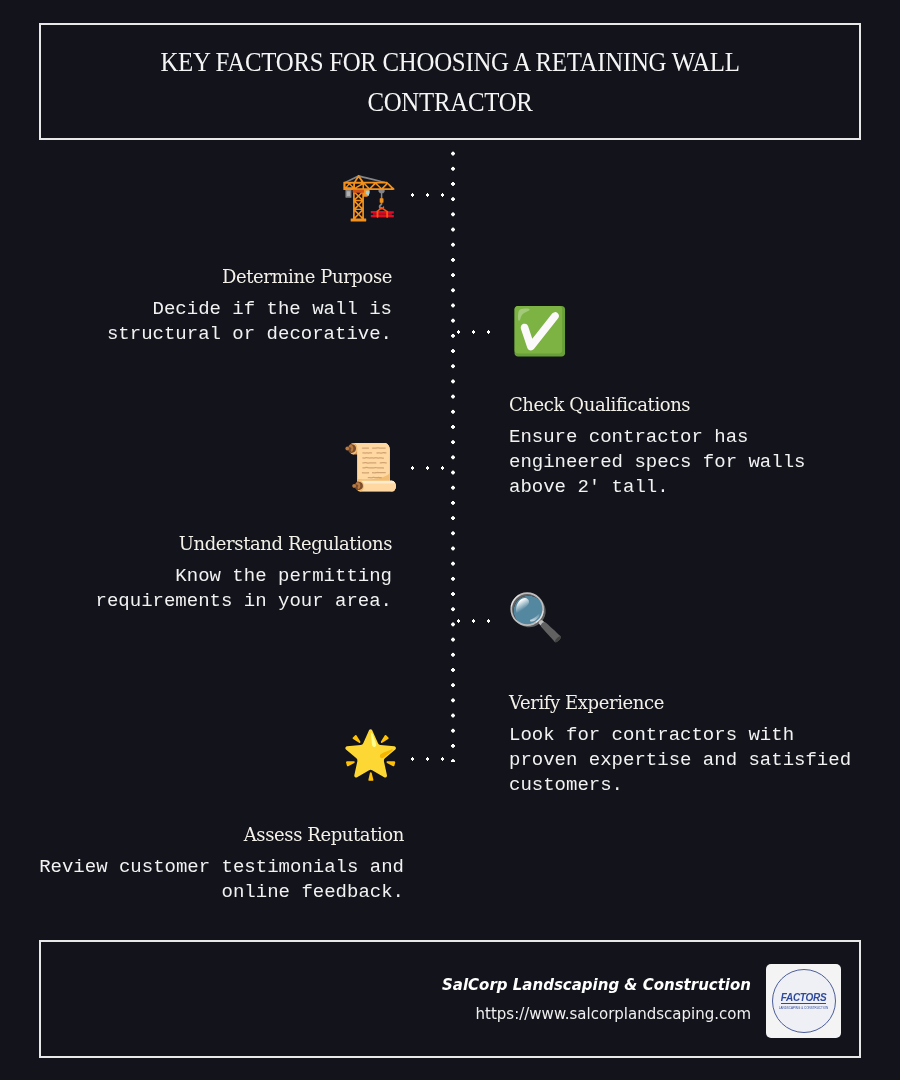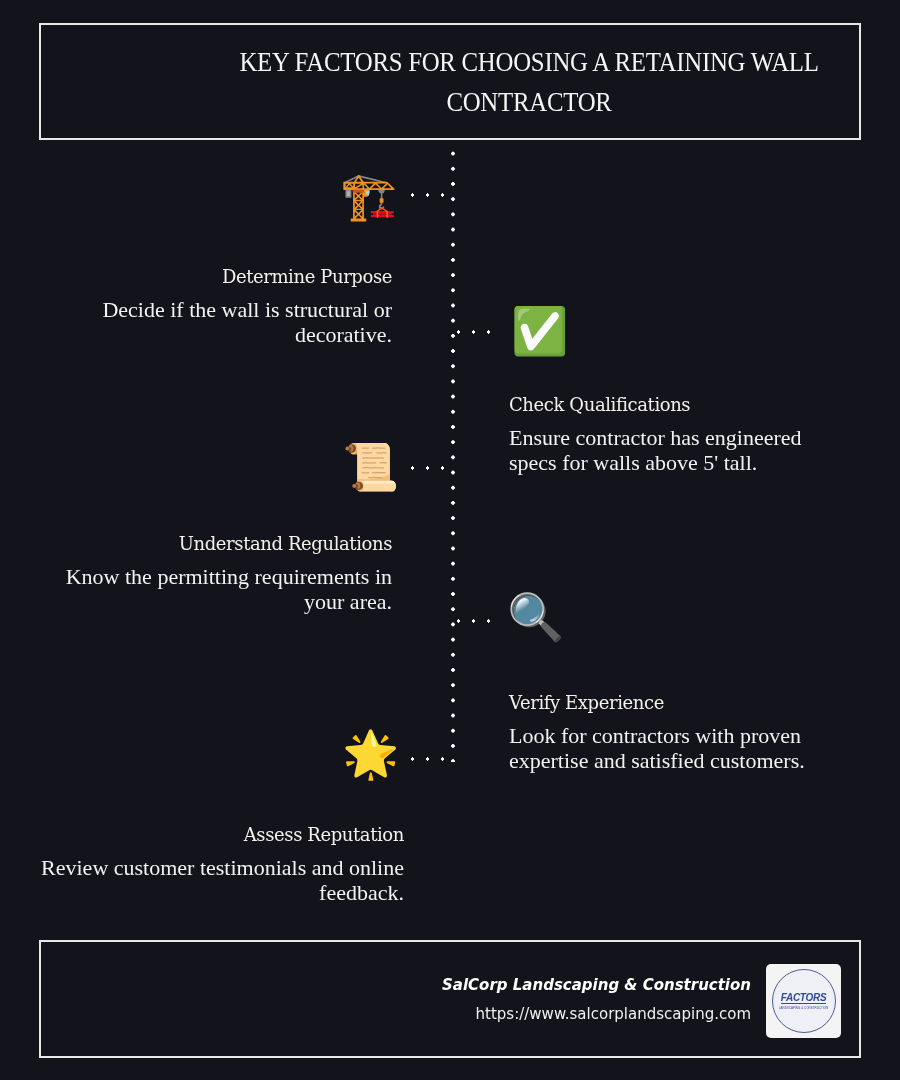--- a/index.html
+++ b/index.html
@@ -8,21 +8,21 @@
     background: #13141b;
     color: #f2f2f2;
     position: relative;
     overflow: hidden;
     font-family: "DejaVu Sans", sans-serif;
   }
   .title-box {
     position: absolute; left: 39px; top: 23px;
     width: 818px; height: 113px;
     border: 2px solid #e8e8e8;
-    display: flex; align-items: center; justify-content: flex-end;
+    display: flex; align-items: center; justify-content: center;
     text-align: center;
   }
   .title-text {
     font-family: "Liberation Serif", serif;
     font-size: 27px;
     line-height: 40px;
     letter-spacing: -0.3px;
     color: #f5f5f5;
     width: 660px;
     transform: scaleX(0.92);
@@ -52,22 +52,22 @@
   .step.left { text-align: right; }
   .step.right { text-align: left; }
   .step-title {
     font-family: "DejaVu Serif", serif;
     font-size: 18px;
     line-height: 32px;
     color: #f4f1ea;
     letter-spacing: -0.4px;
   }
   .step-desc {
-    font-family: Liberation Serif, serif;
-    font-size: 22px;
+    font-family: Liberation Mono, monospace;
+    font-size: 19px;
     line-height: 25px;
     color: #f2f2f2;
     margin-top: 4px;
   }
   .footer-box {
     position: absolute; left: 39px; top: 940px;
     width: 818px; height: 114px;
     border: 2px solid #e8e8e8;
   }
   .footer-name {
@@ -132,21 +132,21 @@
 <div class="icon" style="left:340px; top:170px;">🏗️</div>
 <div class="step left" style="right:508px; top:261px; width:360px;">
   <div class="step-title">Determine Purpose</div>
   <div class="step-desc">Decide if the wall is structural or decorative.</div>
 </div>
 
 <div class="hline" style="left:451px; top:330px; width:50px;"></div>
 <div class="icon" style="left:511px; top:305px;">✅</div>
 <div class="step right" style="left:509px; top:389px; width:345px;">
   <div class="step-title">Check Qualifications</div>
-  <div class="step-desc">Ensure contractor has engineered specs for walls above 5' tall.</div>
+  <div class="step-desc">Ensure contractor has engineered specs for walls above 2' tall.</div>
 </div>
 
 <div class="hline" style="left:405px; top:466px; width:50px;"></div>
 <div class="icon" style="left:342px; top:441px;">📜</div>
 <div class="step left" style="right:508px; top:528px; width:360px;">
   <div class="step-title">Understand Regulations</div>
   <div class="step-desc">Know the permitting requirements in your area.</div>
 </div>
 
 <div class="hline" style="left:451px; top:619px; width:50px;"></div>

